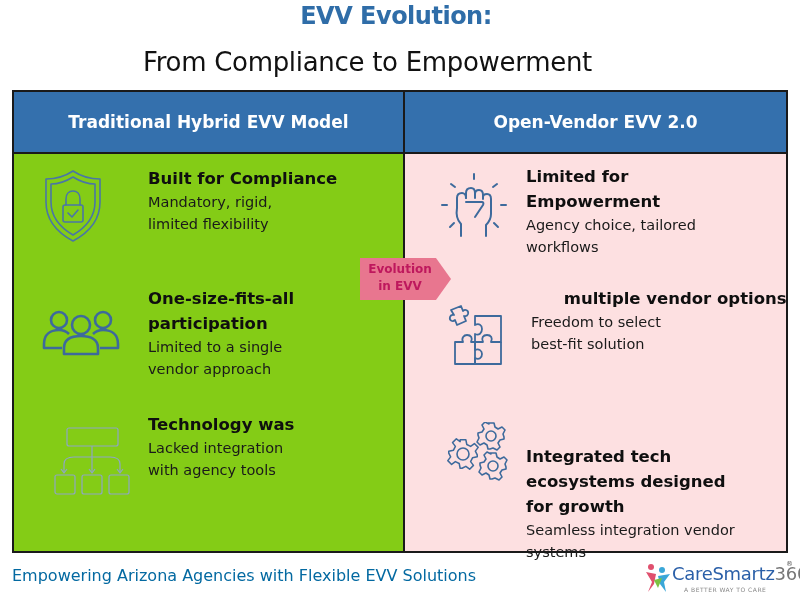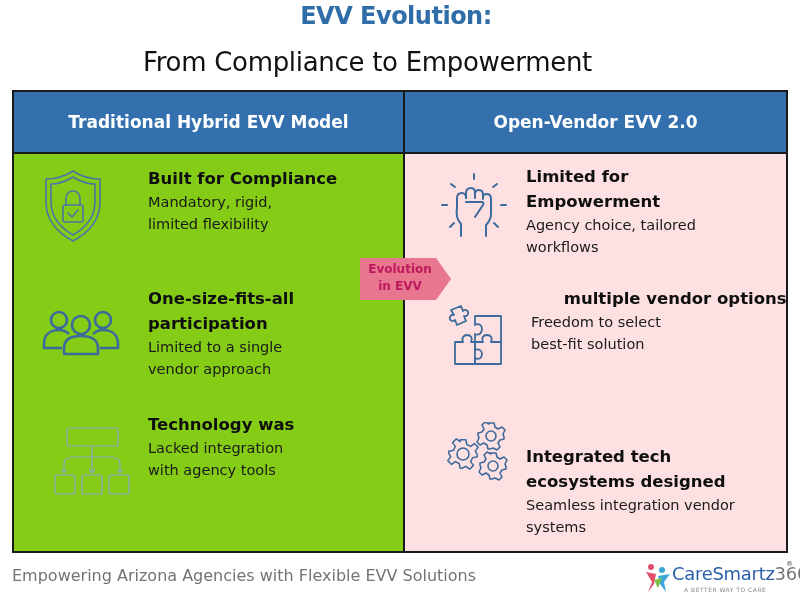--- a/index.html
+++ b/index.html
@@ -48,21 +48,21 @@
     .evolution-badge {
       position: absolute; left: 360px; top: 258px; width: 92px; height: 42px;
     }
     .evolution-badge svg { position: absolute; left: 0; top: 0; }
     .evolution-badge .label {
       position: absolute; left: 0; top: 3px; width: 80px; text-align: center;
       color: #be185d; font-size: 12px; font-weight: bold; line-height: 17px;
     }
 
     .footer-text {
-      position: absolute; left: 12px; top: 566px; font-size: 16px; color: #737373;
+      position: absolute; left: 12px; top: 566px; font-size: 16px; color: #0369a1;
     }
     .logo { position: absolute; left: 644px; top: 560px; width: 150px; height: 38px; }
     .logo .mark { position: absolute; left: 0; top: 2px; }
     .logo .brand {
       position: absolute; left: 28px; top: 3px; font-size: 18px; color: #2a5fa8; letter-spacing: -0.3px;
     }
     .logo .brand .num { color: #777; }
     .logo .reg { position: absolute; left: 142px; top: 0; font-size: 7px; color: #555; }
     .logo .tagline {
       position: absolute; left: 40px; top: 26px; font-size: 6px; color: #888; letter-spacing: 0.5px;
@@ -198,20 +198,21 @@
           </g>
           <g transform="translate(48,44)">
             <path d="M-3 -13 L3 -13 L4 -9 L7 -7 L11 -9 L14 -6 L12 -2 L13 1 L13 3 L9 4 L7 7 L9 11 L6 14 L2 12 L-1 13 L-3 13 L-4 9 L-7 7 L-11 9 L-14 6 L-12 2 L-13 -1 L-13 -3 L-9 -4 L-7 -7 L-9 -11 L-6 -14 L-2 -12 Z"></path>
             <circle cx="0" cy="0" r="5"></circle>
           </g>
         </svg>
       </div>
       <div class="text" style="left:121px;top:10px;margin-top:32px;">
         <div class="heading">Integrated tech</div>
         <div class="heading">ecosystems designed</div>
+        <div class="heading">for growth</div>
         <div class="desc">Seamless integration vendor</div>
         <div class="desc">systems</div>
       </div>
     </div>
   </div>
 
   <div class="divider"></div>
 </div>
 
 <div class="evolution-badge">

